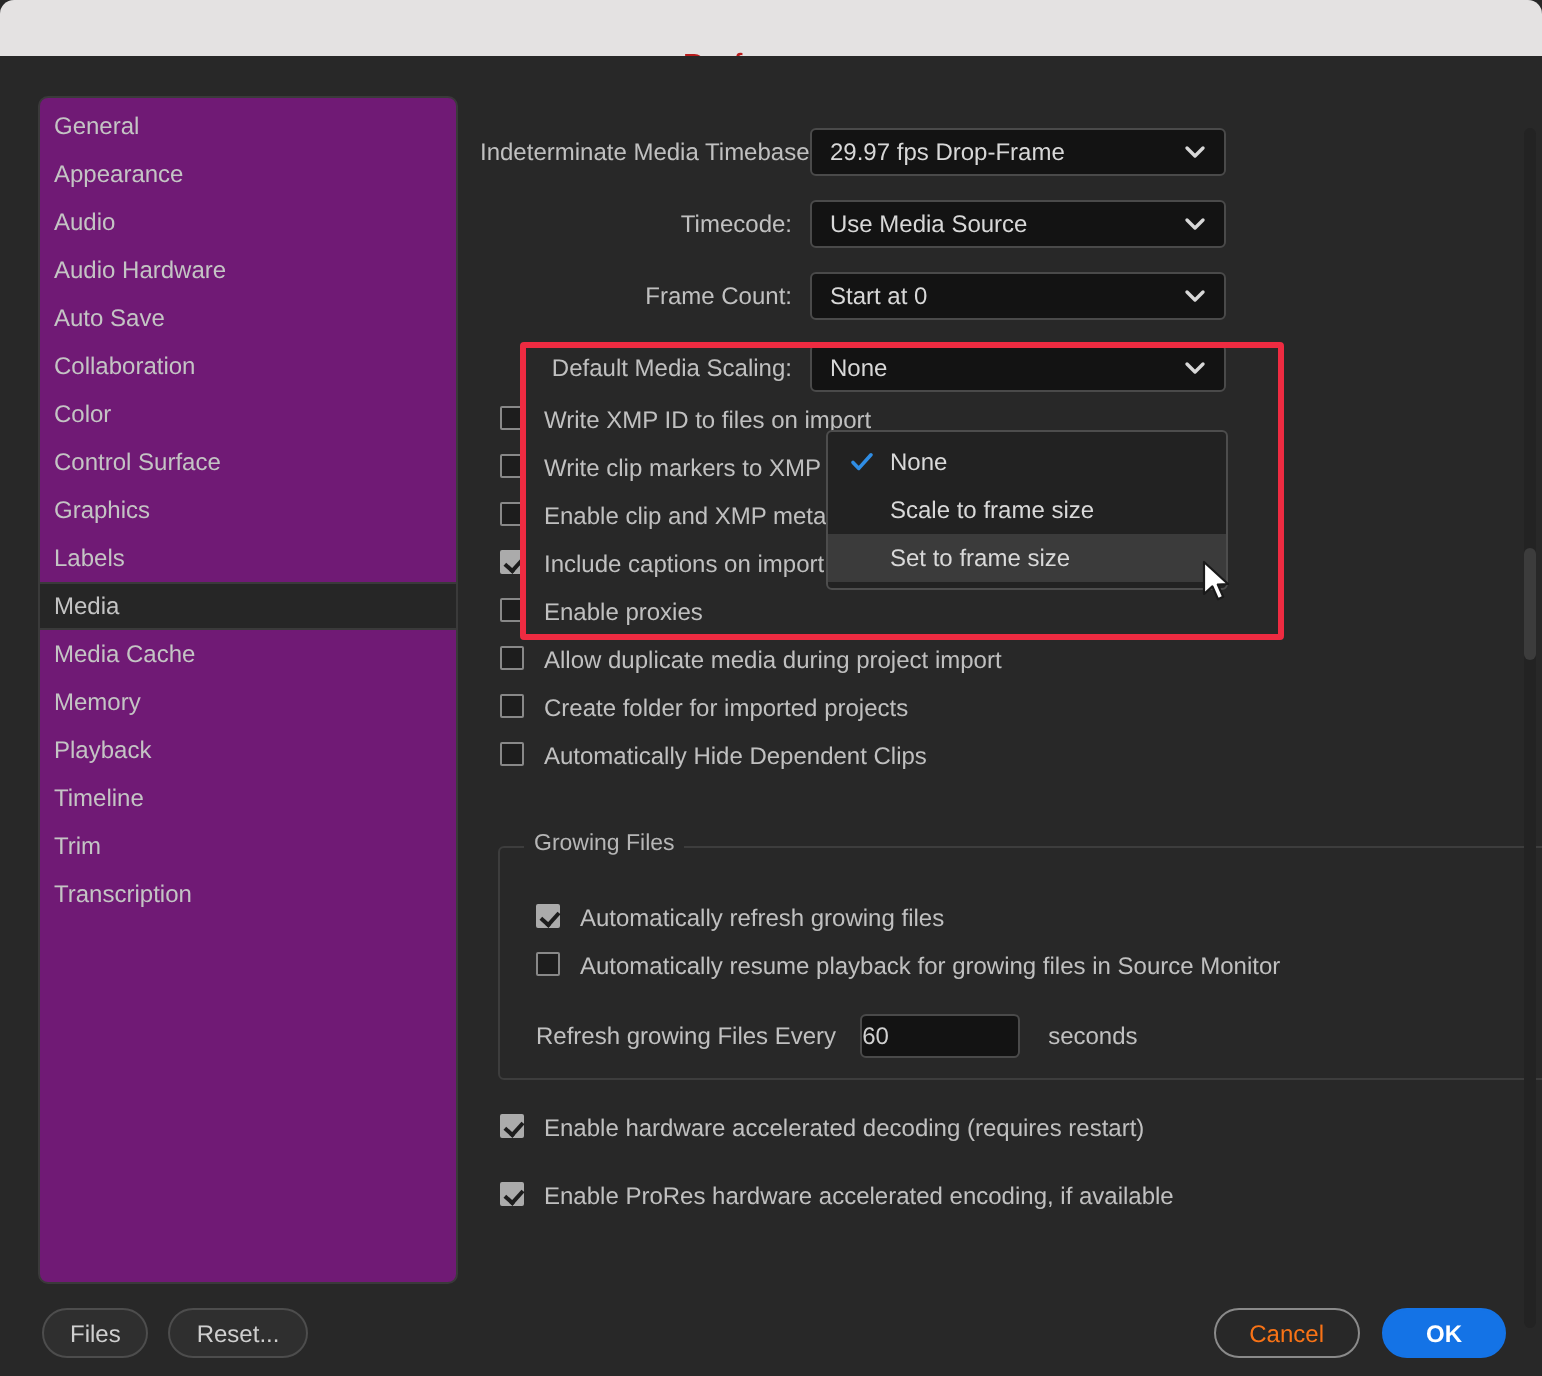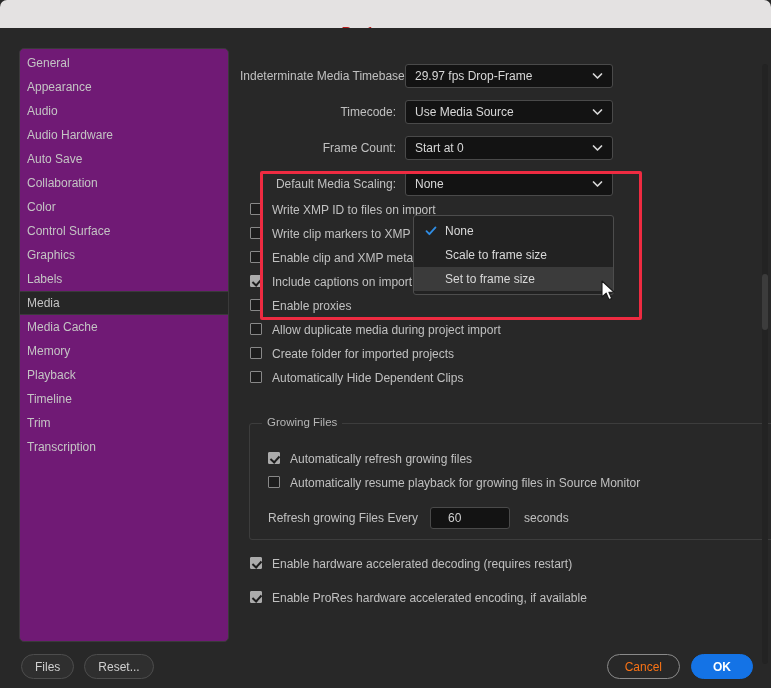--- a/index.html
+++ b/index.html
@@ -112,21 +112,21 @@
   }
   .fieldset .legend {
     position: absolute; left: 12px; top: -8px;
     background: #282828; padding: 0 5px;
     font-size: 11.5px; color: #b6b6b6;
   }
   .num-input {
     width: 80px; height: 22px;
     background: #131313; border: 1px solid #4a4a4a; border-radius: 3px;
     font-size: 12px; color: #d0d0d0;
-    display: flex; align-items: center; padding-left: 17px;
+    display: flex; align-items: center; padding-left: 0;
   }
 
   
   .popup {
     position: absolute; left: 413px; top: 187px; width: 201px;
     background: #222222;
     border: 1px solid #4d4d4d;
     border-radius: 3px;
     padding: 3px 0;
     z-index: 40;

